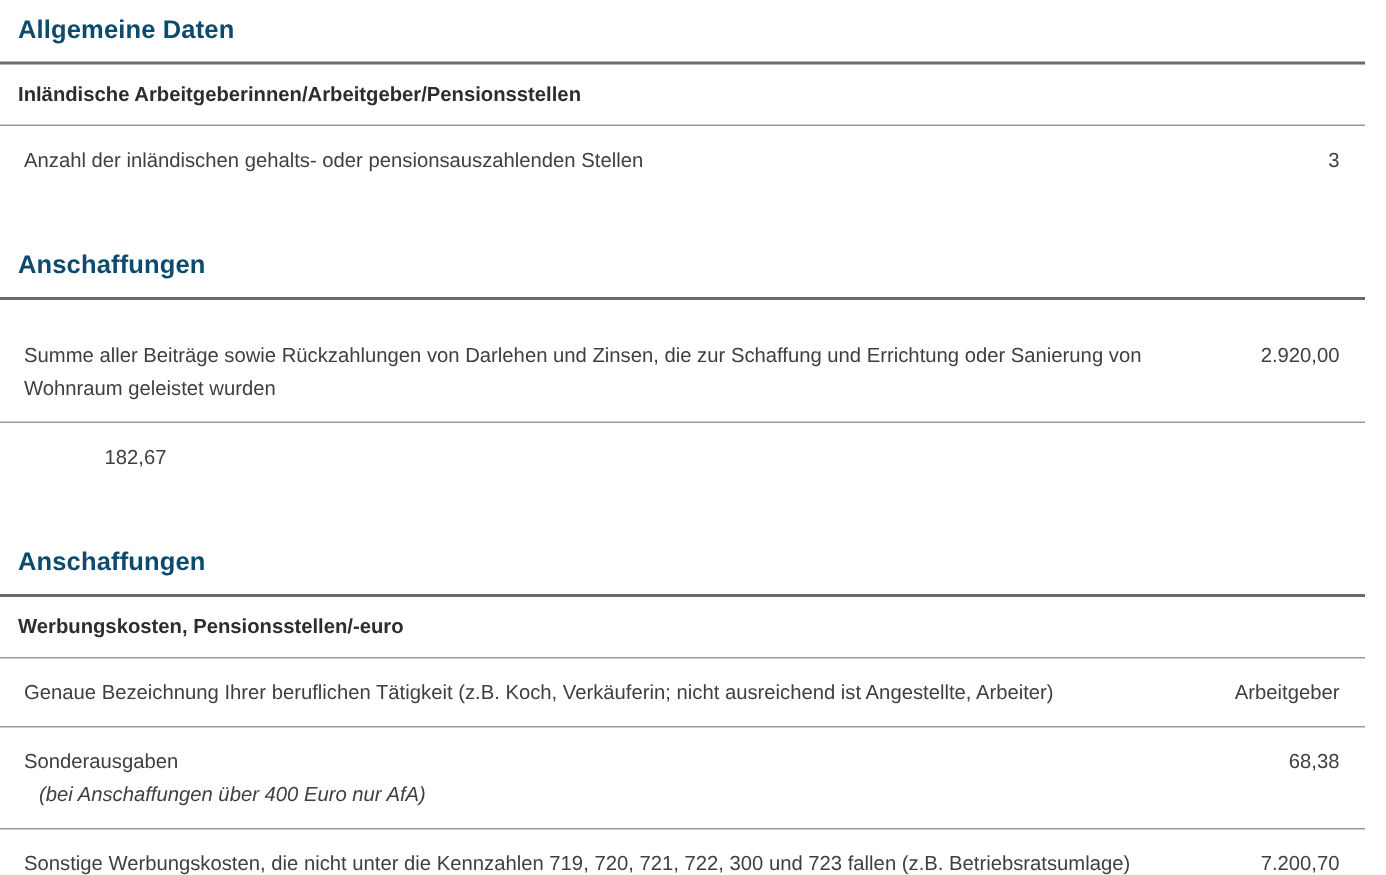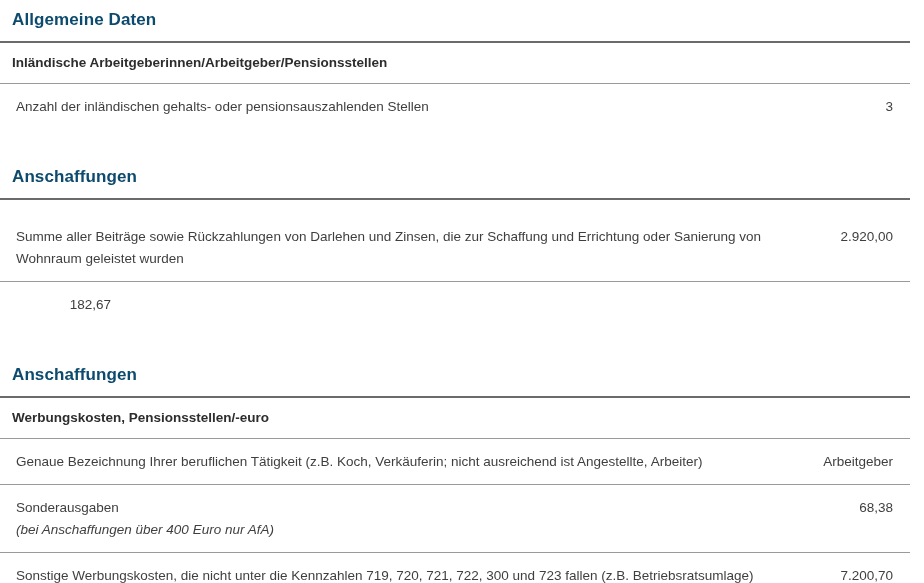--- a/index.html
+++ b/index.html
@@ -53,20 +53,21 @@
   }
   .row-label {
     flex: 1;
     padding-right: 30px;
     font-size: 13.5px;
     line-height: 22px;
     color: #3f3f3f;
   }
   .row-note {
     font-style: italic;
+    margin-left: 10px;
   }
   .row-value {
     min-width: 95px;
     text-align: right;
     font-size: 13.5px;
     line-height: 22px;
     white-space: nowrap;
     color: #3f3f3f;
   }
 </style>

